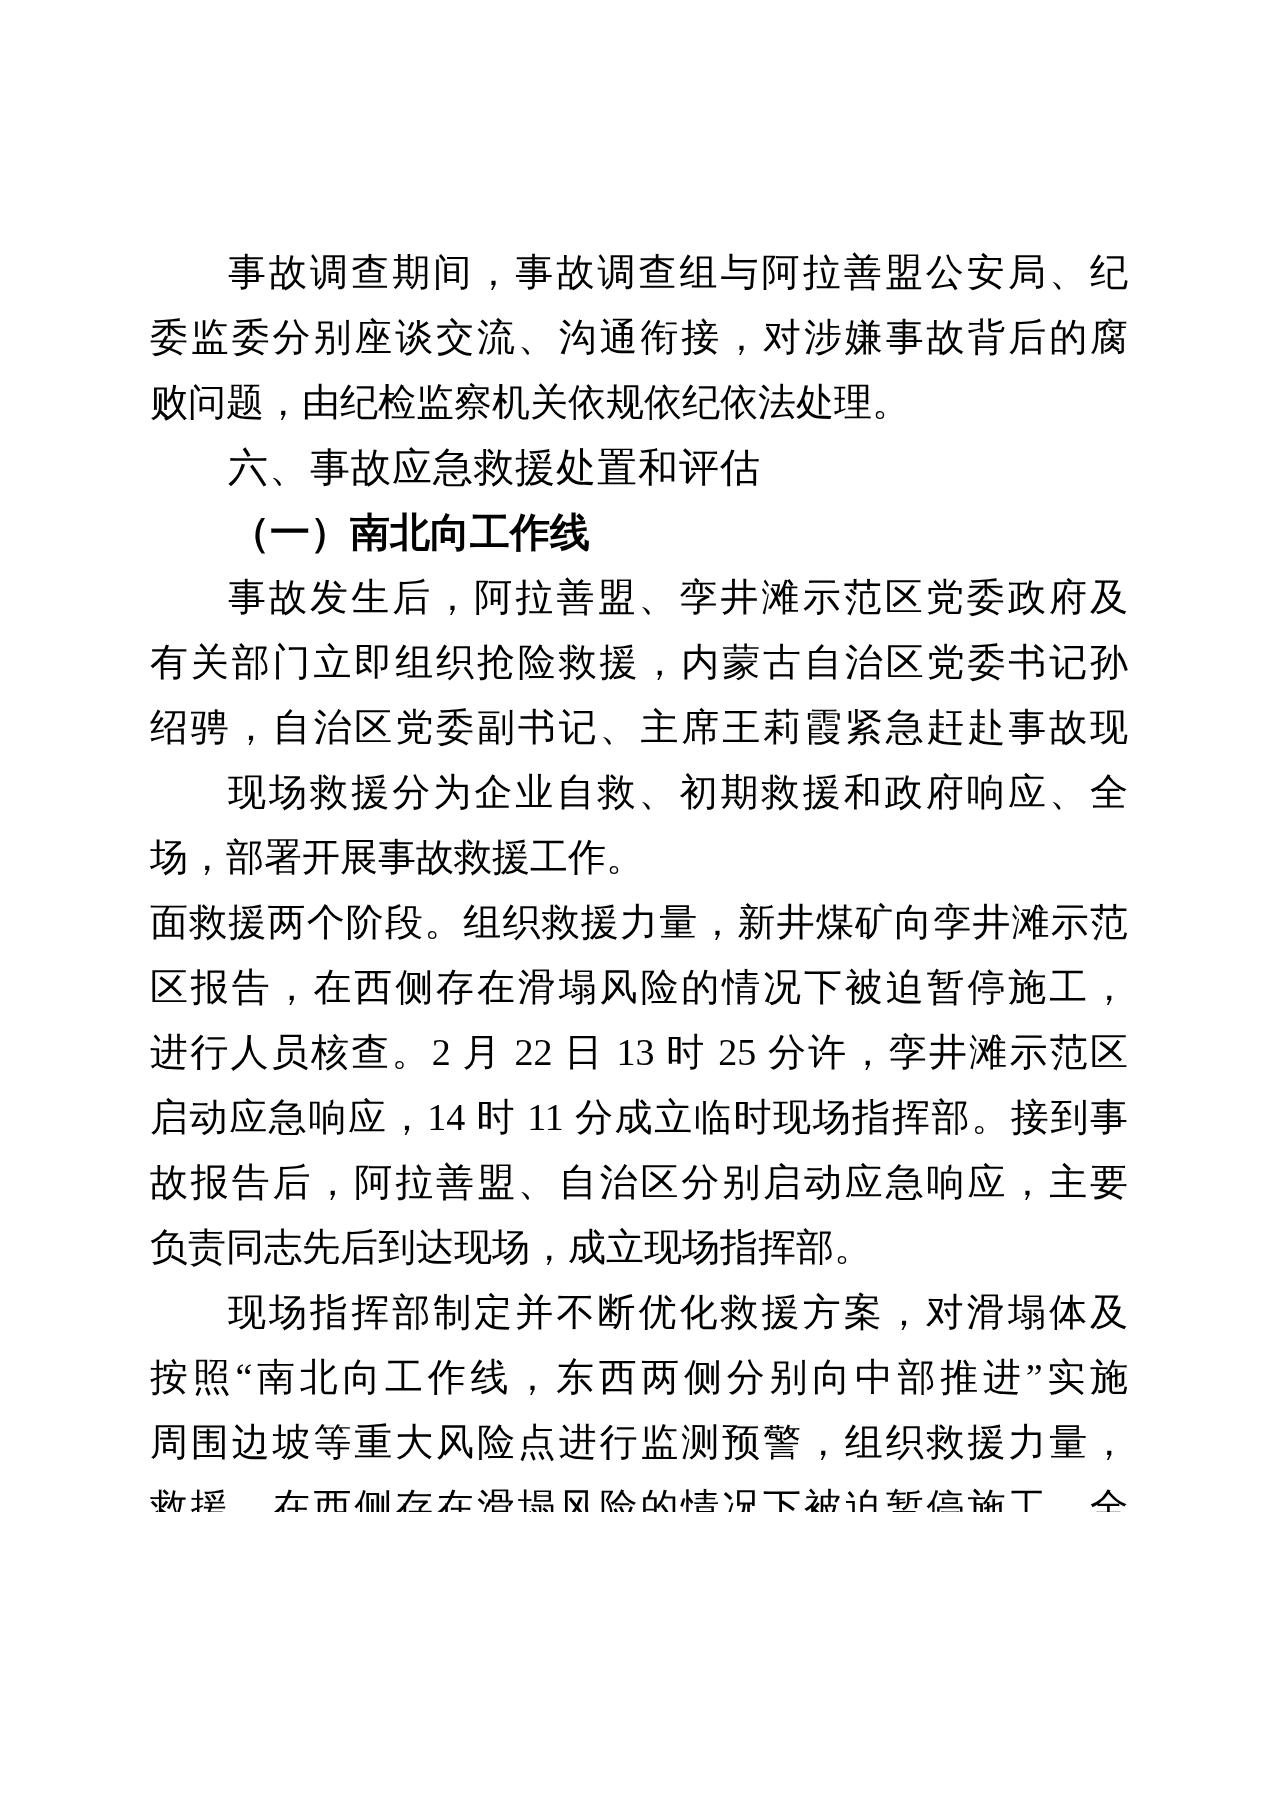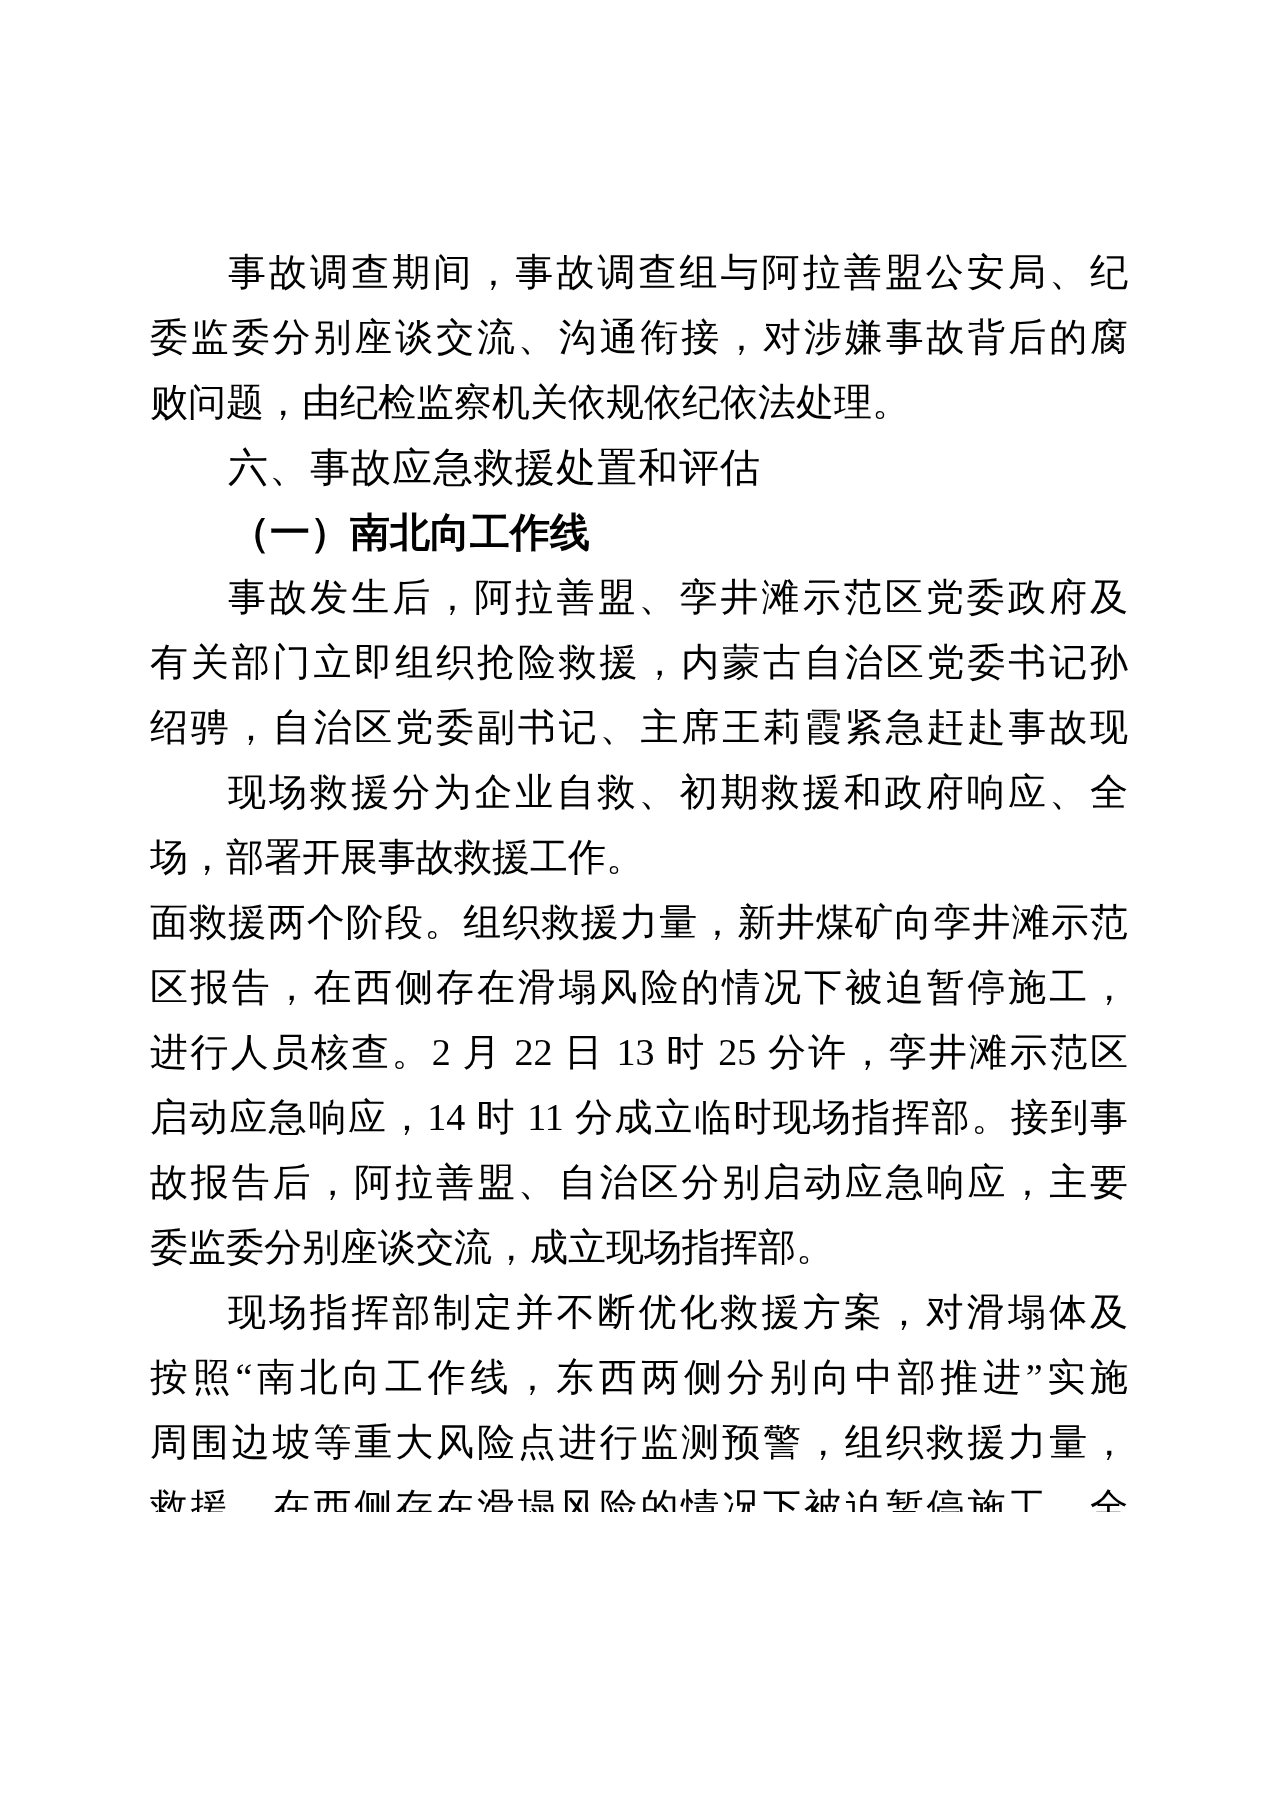--- a/index.html
+++ b/index.html
@@ -80,21 +80,21 @@
     <p class="line fill">有关部门立即组织抢险救援，内蒙古自治区党委书记孙</p>
     <p class="line fill">绍骋，自治区党委副书记、主席王莉霞紧急赶赴事故现</p>
     <p class="line fill indent">现场救援分为企业自救、初期救援和政府响应、全</p>
 
     <p class="line">场，部署开展事故救援工作。</p>
     <p class="line fill">面救援两个阶段。组织救援力量，新井煤矿向孪井滩示范</p>
     <p class="line fill">区报告，在西侧存在滑塌风险的情况下被迫暂停施工，</p>
     <p class="line fill">进行人员核查。2 月 22 日 13 时 25 分许，孪井滩示范区</p>
     <p class="line fill">启动应急响应，14 时 11 分成立临时现场指挥部。接到事</p>
     <p class="line fill">故报告后，阿拉善盟、自治区分别启动应急响应，主要</p>
-    <p class="line">委监委分别座谈交流，成立现场指挥部。</p>
+    <p class="line">负责同志先后到达现场，成立现场指挥部。</p>
 
     <p class="line fill indent">现场指挥部制定并不断优化救援方案，对滑塌体及</p>
     <p class="line fill">按照“南北向工作线，东西两侧分别向中部推进”实施</p>
     <p class="line fill">周围边坡等重大风险点进行监测预警，组织救援力量，</p>
     <p class="line fill">救援，在西侧存在滑塌风险的情况下被迫暂停施工，全</p>
 
   </div>
 
   <div class="page-number">39</div>
 </div>

